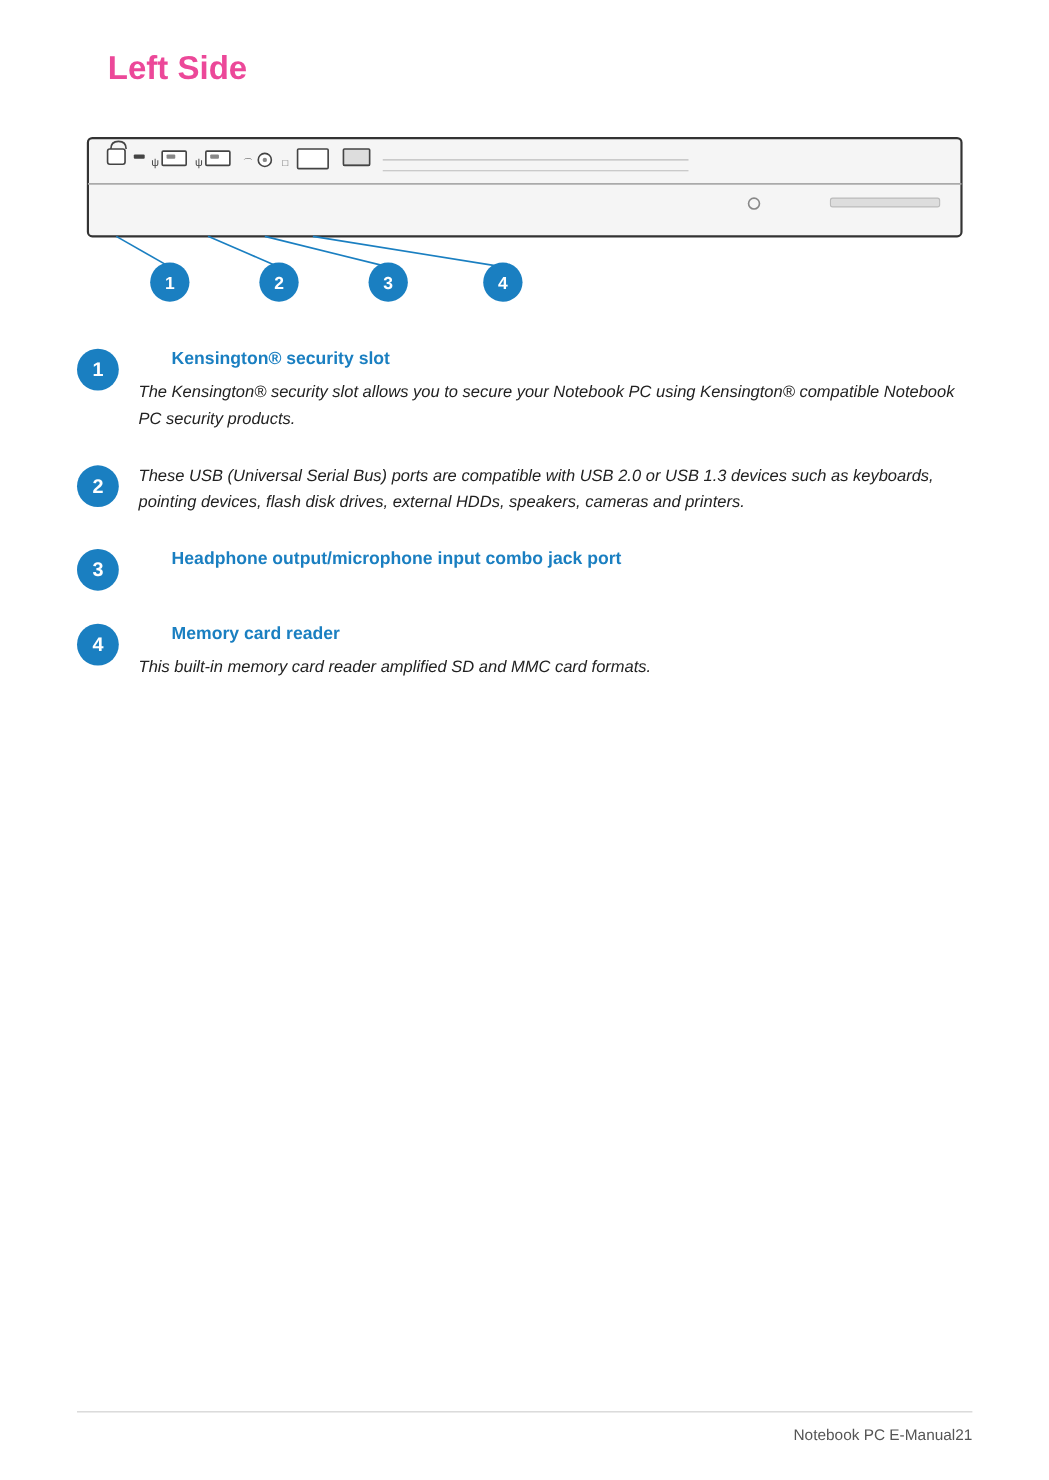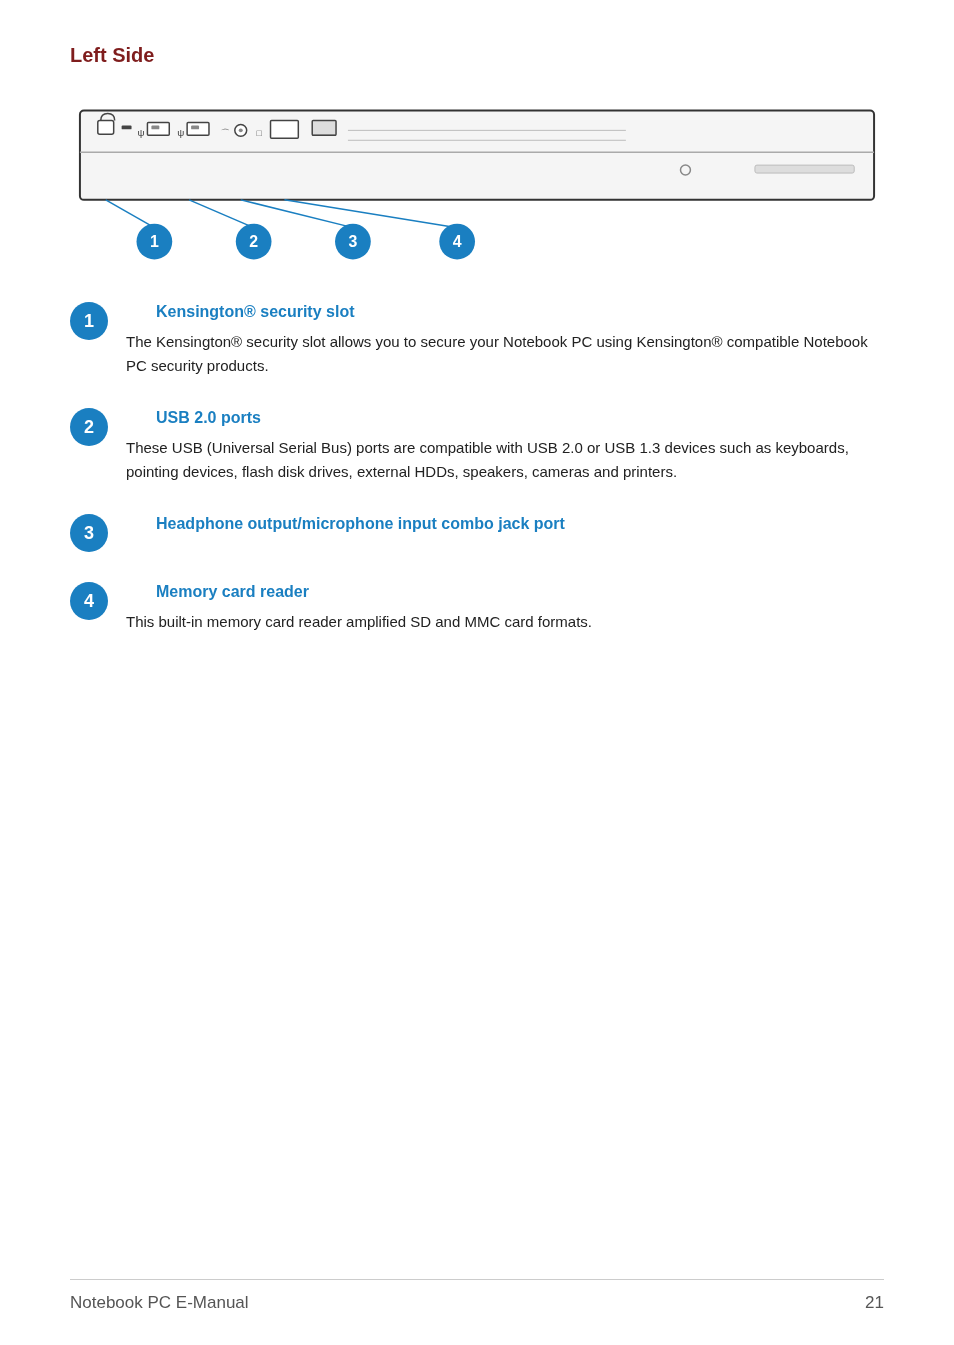--- a/index.html
+++ b/index.html
@@ -10,24 +10,25 @@
       width: 954px;
       min-height: 1345px;
       position: relative;
       padding: 40px 70px 60px 70px;
       color: #222;
       font-size: 15px;
       line-height: 1.5;
     }
 
     .page-title {
-      color: #7f1d1d;
-      font-size: 20px;
+      color: #ec4899;
+      font-size: 30px;
       font-weight: bold;
       margin-bottom: 30px;
+      margin-left: 28px;
     }
 
     
     .diagram-container {
       width: 100%;
       margin-bottom: 40px;
       position: relative;
     }
 
     
@@ -66,34 +67,35 @@
       font-weight: bold;
       font-size: 16px;
       margin-bottom: 6px;
       margin-left: 30px;
     }
 
     .section-desc {
       color: #222;
       font-size: 15px;
       line-height: 1.6;
+      font-style: italic;
     }
 
     
     .page-footer {
       position: absolute;
       bottom: 30px;
       left: 70px;
       right: 70px;
       display: flex;
-      justify-content: space-between;
+      justify-content: flex-end;
       align-items: center;
       border-top: 1px solid #ccc;
       padding-top: 10px;
-      font-size: 17px;
+      font-size: 14px;
       color: #555;
     }
 
     
     .diagram-svg-container {
       width: 100%;
       display: flex;
       justify-content: center;
       margin-bottom: 10px;
     }
@@ -170,21 +172,20 @@
     <div class="section-badge">1</div>
     <div class="section-content">
       <div class="section-title">Kensington® security slot</div>
       <div class="section-desc">The Kensington® security slot allows you to secure your Notebook PC using Kensington® compatible Notebook PC security products.</div>
     </div>
   </div>
 
   <div class="section">
     <div class="section-badge">2</div>
     <div class="section-content">
-      <div class="section-title">USB 2.0 ports</div>
       <div class="section-desc">These USB (Universal Serial Bus) ports are compatible with USB 2.0 or USB 1.3 devices such as keyboards, pointing devices, flash disk drives, external HDDs, speakers, cameras and printers.</div>
     </div>
   </div>
 
   <div class="section">
     <div class="section-badge">3</div>
     <div class="section-content">
       <div class="section-title">Headphone output/microphone input combo jack port</div>
     </div>
   </div>

